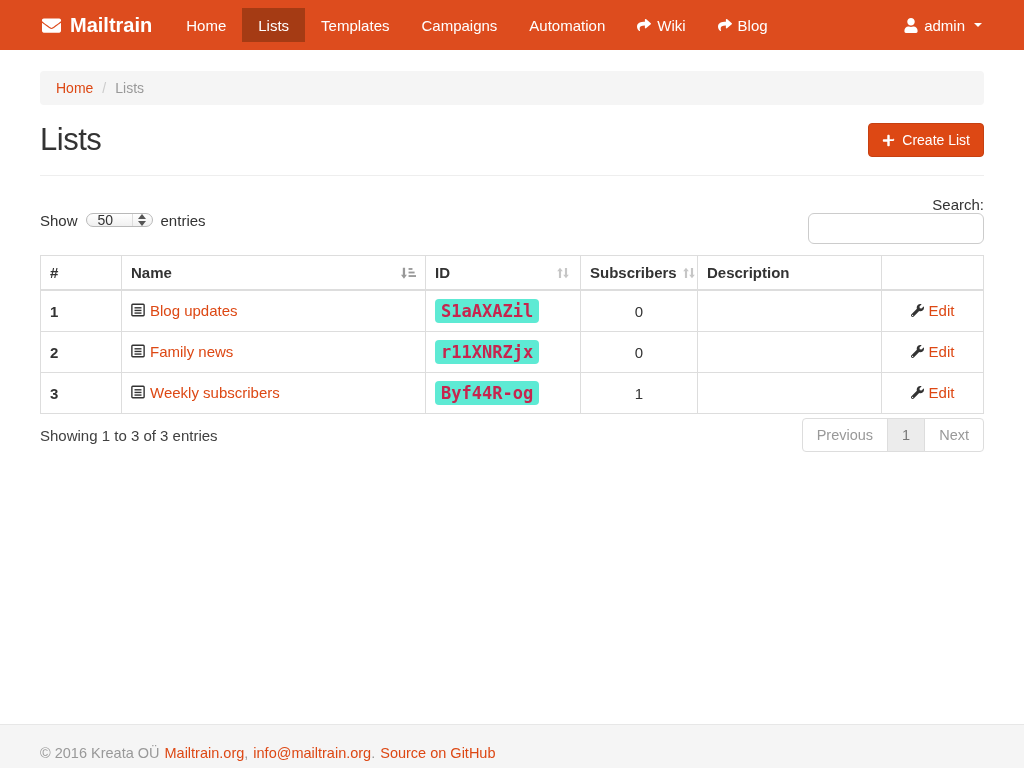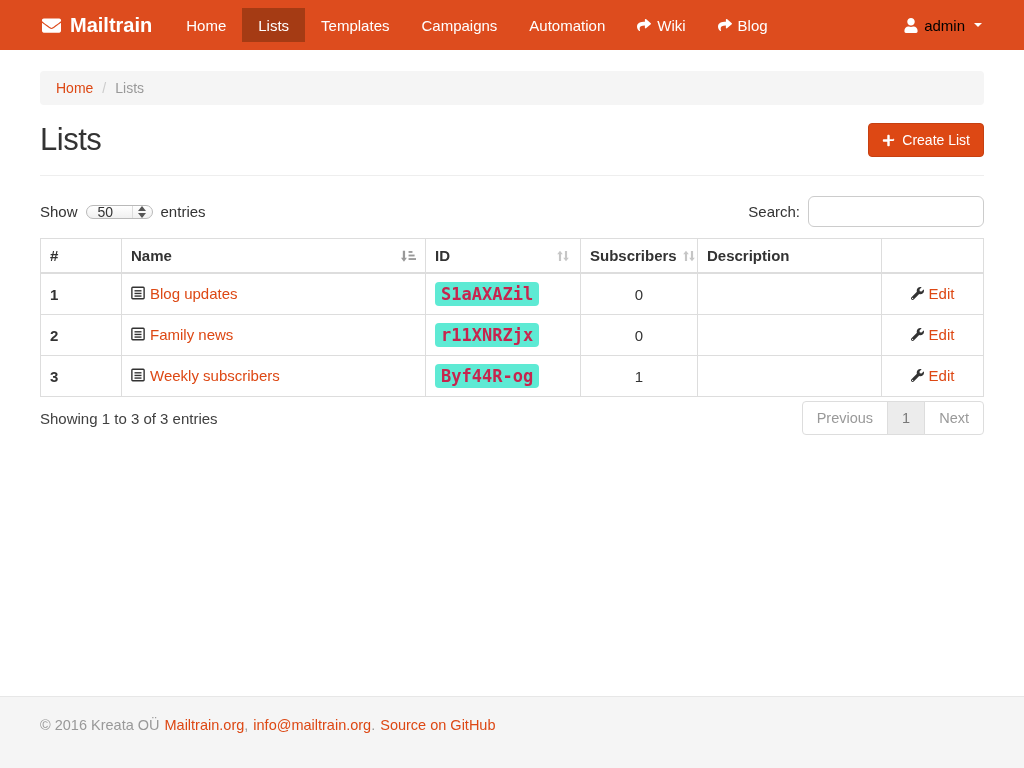--- a/index.html
+++ b/index.html
@@ -33,21 +33,21 @@
   }
   .brand svg { display: block; }
   .nav-item {
     display: flex; align-items: center; gap: 6px;
     padding: 0 16px;
     color: #fff; font-size: 15px;
   }
   .nav-item.active { background: #a53b14; }
   .nav-user {
     display: flex; align-items: center; gap: 6px;
-    color: #000000; font-size: 15px; padding: 0 2px;
+    color: #ffffff; font-size: 15px; padding: 0 2px;
   }
   .caret {
     width: 0; height: 0; margin-left: 3px;
     border-left: 4px solid transparent;
     border-right: 4px solid transparent;
     border-top: 4px solid #fff;
   }
 
   
   .container { padding: 0 40px; flex: 1 0 auto; }
@@ -94,21 +94,21 @@
     padding-left: 11px; cursor: pointer;
   }
   .select-arrows {
     position: absolute; right: 0; top: 0; bottom: 0;
     width: 20px;
     display: flex; flex-direction: column; justify-content: center; align-items: center; gap: 2px;
     border-left: 1px solid #ddd;
   }
   .tri-up { width:0;height:0;border-left:4px solid transparent;border-right:4px solid transparent;border-bottom:5px solid #555; }
   .tri-down { width:0;height:0;border-left:4px solid transparent;border-right:4px solid transparent;border-top:5px solid #555; }
-  .search-control { display: flex; align-items: center; gap: 8px; font-size: 15px; }
+  .search-control { display: flex; align-items: flex-end; font-size: 15px; flex-direction: column; }
   .search-control input {
     width: 176px; height: 31px;
     border: 1px solid #ccc; border-radius: 6px;
     padding: 0 8px; font-family: inherit; font-size: 14px; color: #333;
     outline: none;
   }
 
   
   table.lists-table {
     width: 100%;
@@ -164,21 +164,21 @@
   }
   .pagination li:first-child a { border-radius: 4px 0 0 4px; margin-left: 5px; }
   .pagination li:last-child a { border-radius: 0 4px 4px 0; }
   .pagination li.current a { background: #ececec; color: #777; cursor: default; }
   .pagination li.disabled a { cursor: default; }
 
   
   footer.page-footer {
     flex: 0 0 auto;
     margin-top: auto;
-    height: 72px;
+    height: 44px;
     background: #f5f5f5;
     border-top: 1px solid #e7e7e7;
     padding: 20px 40px 10px 40px;
     font-size: 14.5px;
     color: #999;
   }
   footer.page-footer a { color: #dd4814; }
   footer .sp { margin-right: 5px; }
 </style>
 </head>

